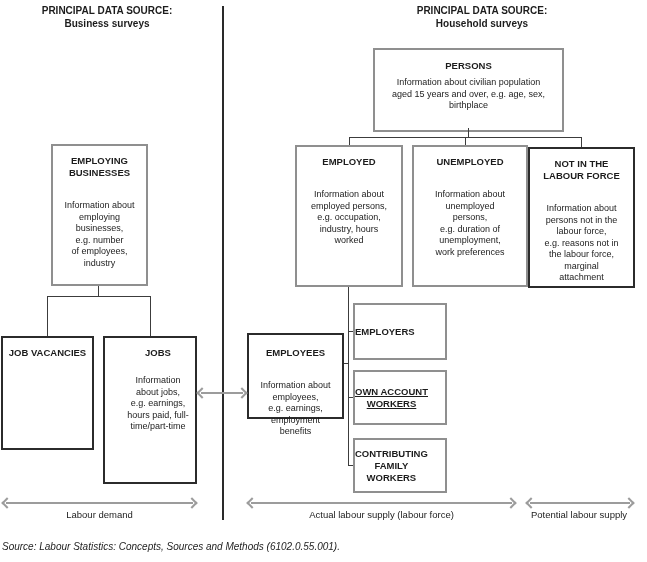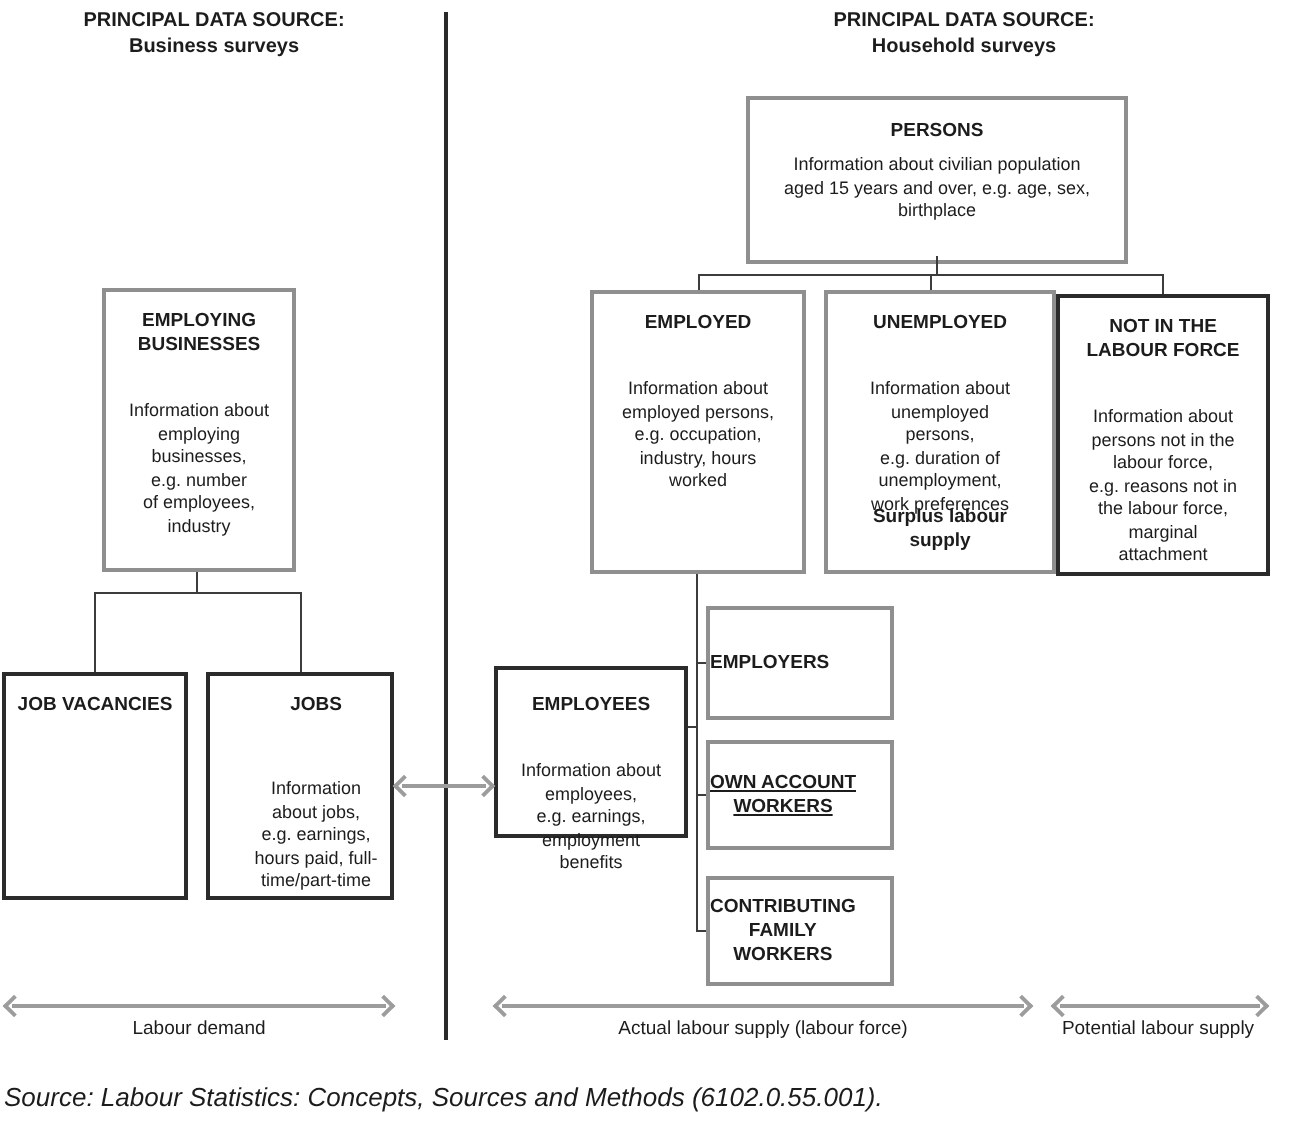--- a/index.html
+++ b/index.html
@@ -24,31 +24,31 @@
     font-size:9px; line-height:11.5px; white-space:pre-line; margin-top:21px;
   }
   .box .footnote {
     position:absolute; left:0; right:0; bottom:8px;
     font-weight:bold; font-size:9.5px; line-height:12px; white-space:pre-line;
   }
   .box.center { display:flex; align-items:center; }
   .box.center .title { margin-top:0; }
   .box.persons .title { margin-top:10px; }
   .box.persons .bodytext { margin-top:5px; }
-  .box.jobs .bodytext { margin-top:30px;text-align:center; }
+  .box.jobs .bodytext { margin-top:16px;text-align:center; }
   .box.employees .title { margin-top:12px; }
   .cline { position:absolute; background:#3c3c3c; }
   .divider { background:#2a2a2a; }
   .arrow { position:absolute; height:10px; }
   .arrow .shaft { position:absolute; left:4px; right:4px; top:4px; height:2px; background:#9c9c9c; }
   .arrow .ah { position:absolute; top:1px; width:6px; height:6px; border:solid #9c9c9c; border-width:2px 2px 0 0; }
   .arrow .ah.r { right:1px; transform:rotate(45deg); }
   .arrow .ah.l { left:1px; transform:rotate(-135deg); }
   .alabel { position:absolute; font-weight:normal; font-size:9.5px; line-height:12px; text-align:center; }
-  .source { position:absolute; left:2px; top:541px; font-style:italic; font-size:13px; }
+  .source { position:absolute; left:2px; top:541px; font-style:italic; font-size:10px; }
 </style>
 </head>
 <body>
 
 <div id="stage">
 
   <div class="hdr" style="left:27px; top:4px; width:160px;">PRINCIPAL DATA SOURCE:
 Business surveys</div>
   <div class="hdr" style="left:402px; top:4px; width:160px;">PRINCIPAL DATA SOURCE:
 Household surveys</div>
@@ -83,41 +83,39 @@
   </div>
 
   <div class="box" style="left:412px; top:145px; width:116px; height:142px;">
     <div class="title">UNEMPLOYED</div>
     <div class="bodytext">Information about
 unemployed
 persons,
 e.g. duration of
 unemployment,
 work preferences</div>
-    <div class="footnote">Surplus labour
-supply</div>
   </div>
 
   <div class="box bdark" style="left:528px; top:147px; width:107px; height:141px;">
     <div class="title">NOT IN THE
 LABOUR FORCE</div>
     <div class="bodytext">Information about
 persons not in the
 labour force,
 e.g. reasons not in
 the labour force,
 marginal
 attachment</div>
   </div>
 
   <div class="box bdark" style="left:1px; top:336px; width:93px; height:114px;">
     <div class="title">JOB VACANCIES</div>
   </div>
 
-  <div class="box bdark jobs" style="left:103px; top:336px; width:94px; height:114px;padding-left:16px;">
+  <div class="box bdark jobs" style="left:103px; top:336px; width:94px; height:148px;padding-left:16px;">
     <div class="title">JOBS</div>
     <div class="bodytext">Information
 about jobs,
 e.g. earnings,
 hours paid, full-
 time/part-time</div>
   </div>
 
   <div class="box bdark employees" style="left:247px; top:333px; width:97px; height:86px;">
     <div class="title">EMPLOYEES</div>

